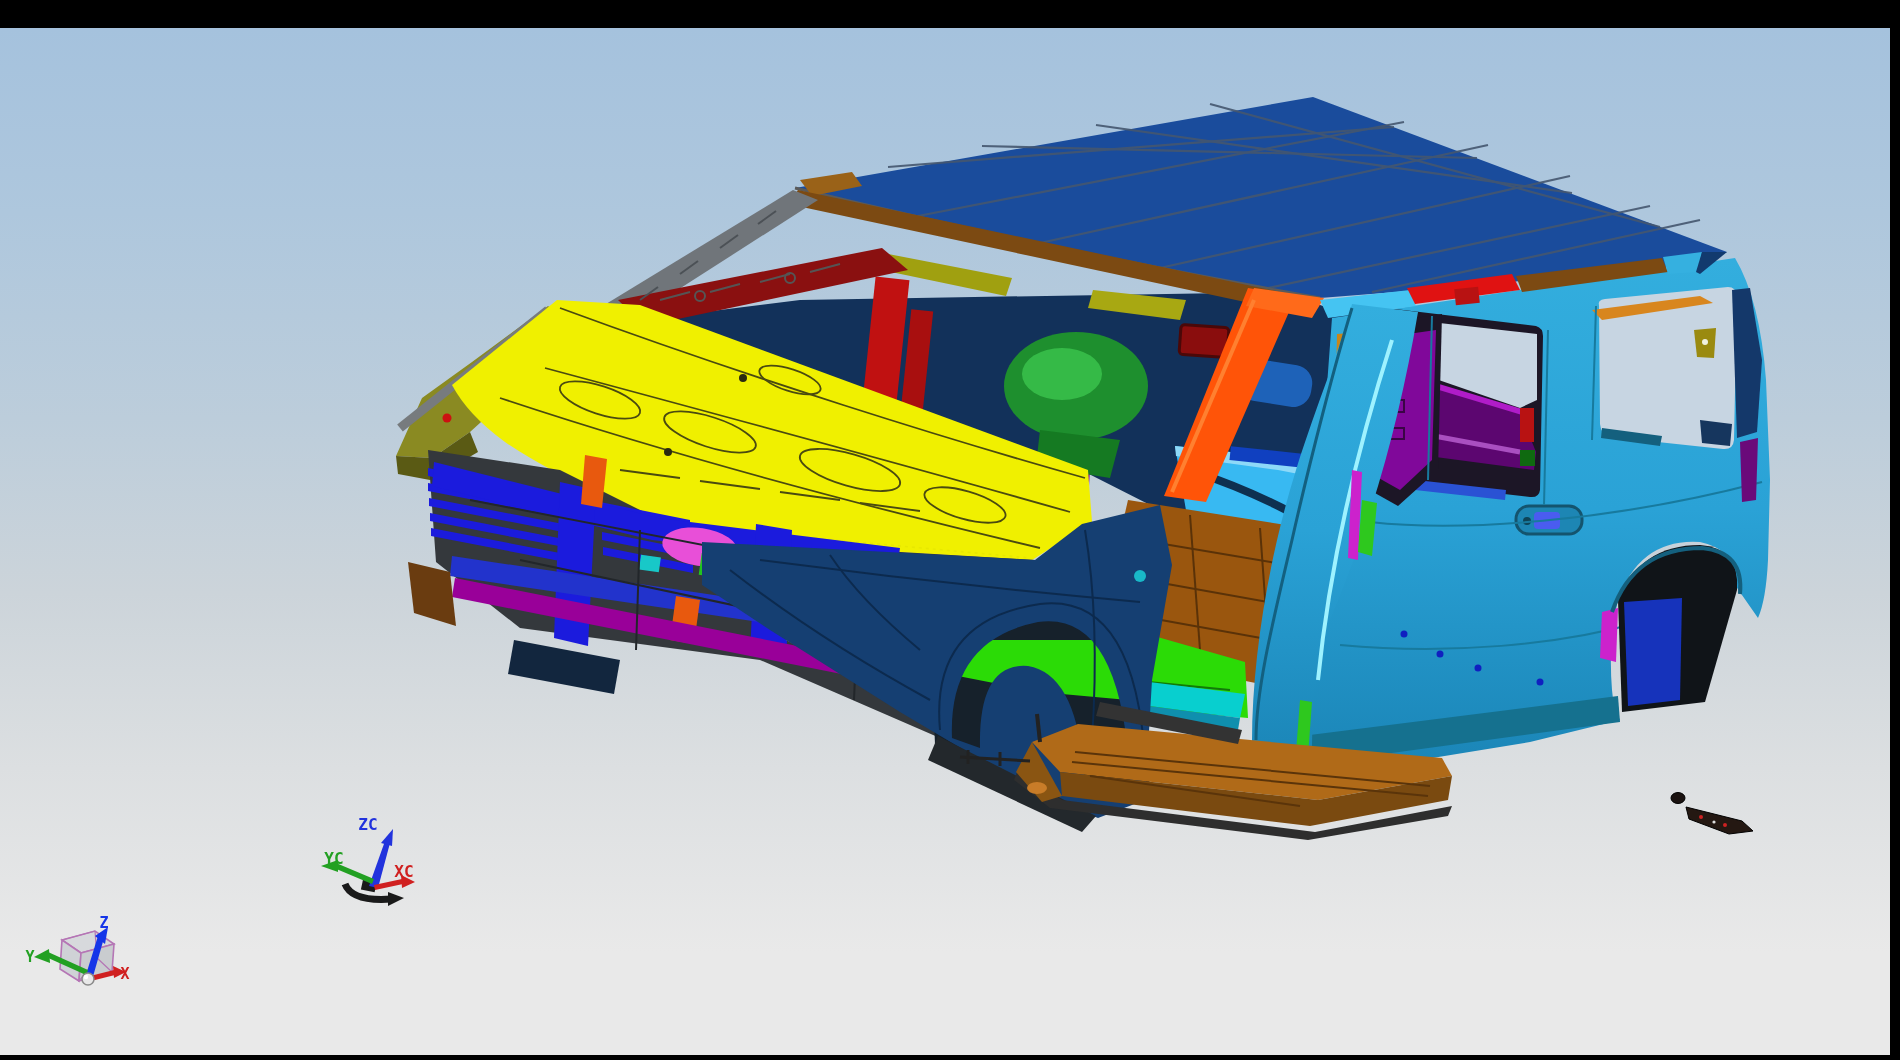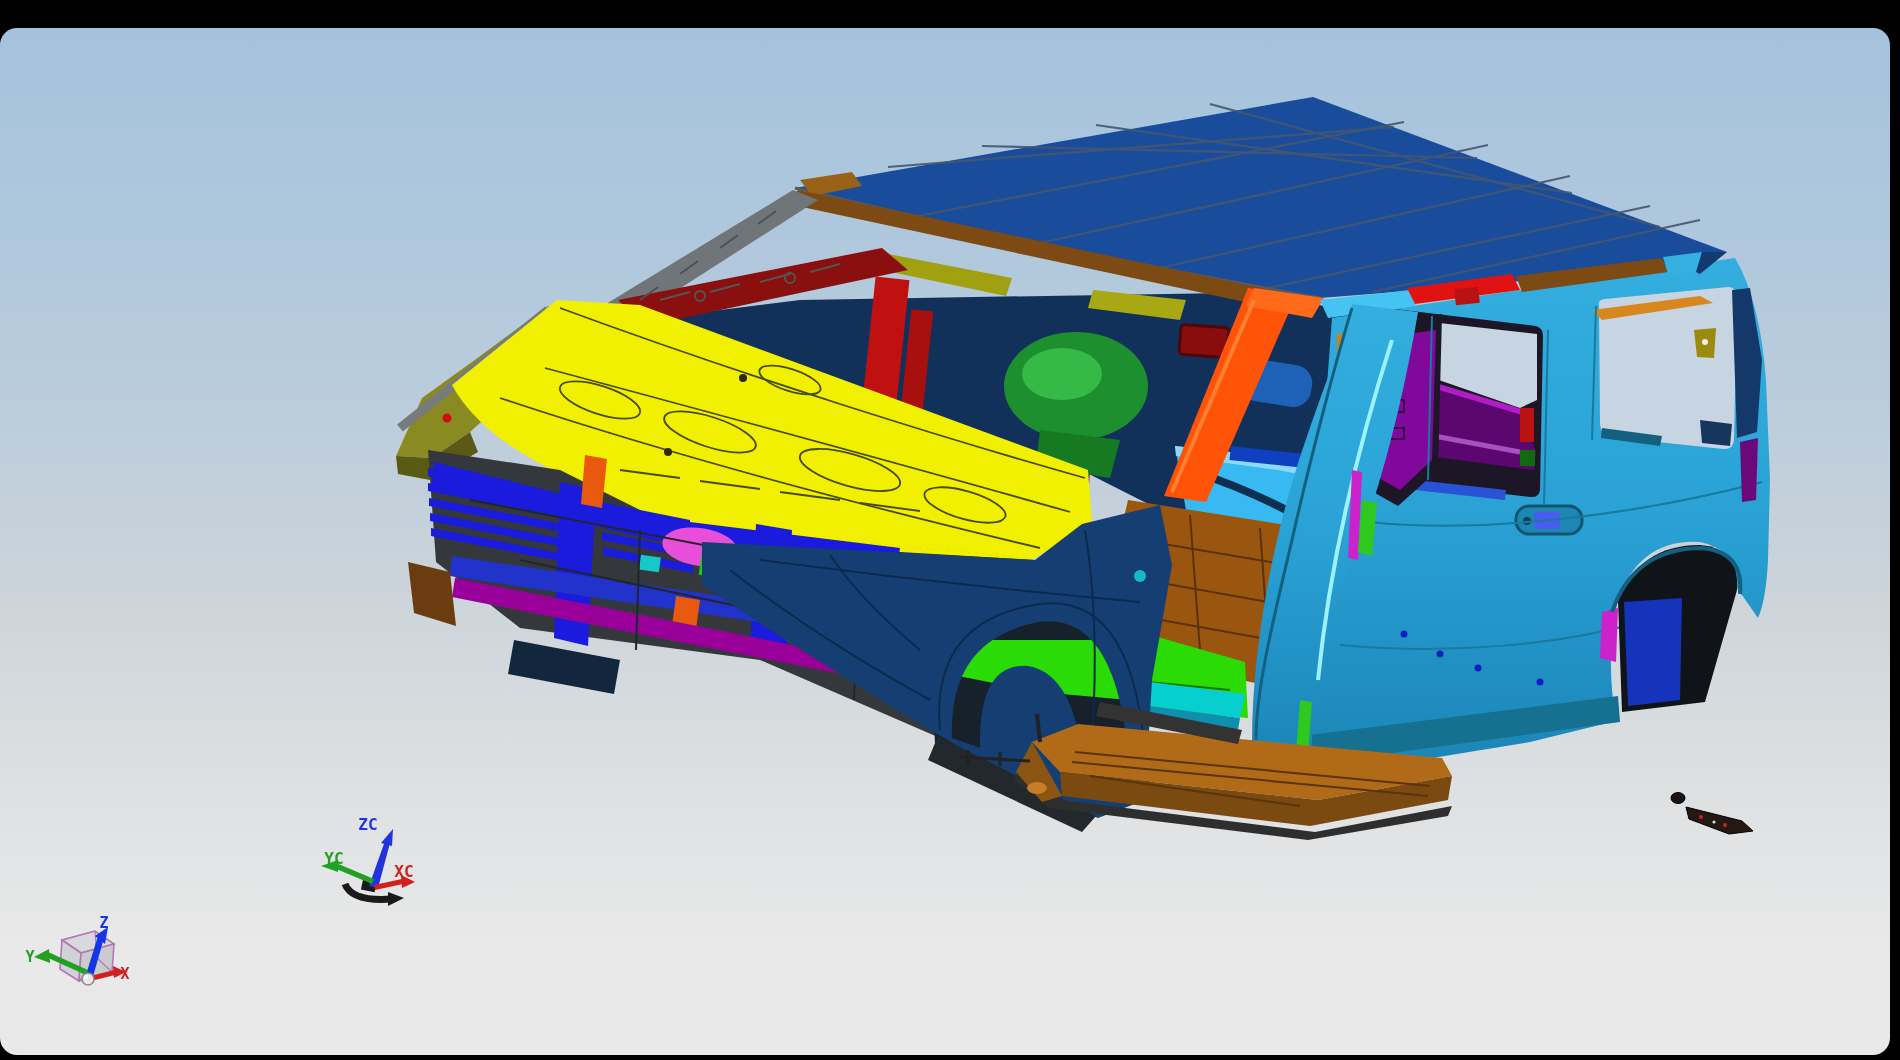--- a/index.html
+++ b/index.html
@@ -2,21 +2,21 @@
 <html style="--chrome: #000000; --bg-top: #a5c2dd; --bg-mid: #ccd4da; --bg-bottom: #e9e9e9; --sky-through: #c7d5e2; --roof: #1a4c9c; --roof-line: #45576f; --rail-brown: #7c4a12; --rail-brown-light: #9a6218; --header-red: #8a1010; --pillar-gray: #70757a; --hood: #f0f000; --hood-line: #4a4a10; --olive: #8a8a22; --fender: #153f72; --fender-line: #0c2a4e; --fascia: #34383c; --grille-blue: #1b1bdd; --cross-magenta: #990099; --engine-pink: #e84fd8; --engine-orange: #e8590e; --engine-red: #9a1d12; --engine-green: #22c41e; --engine-cyan: #18c8c8; --engine-yellow: #e8e800; --hitch-navy: #12263e; --bumper-brown: #6a3c10; --side-teal: #2aa2d6; --side-teal-dark: #1b86b8; --pillar-orange: #ff5408; --strip-cyan: #45c4f2; --strip-red: #e01212; --dpillar-cyan: #35b0e0; --dpillar-navy: #14386a; --interior-navy: #12315a; --interior-dark: #1c1626; --interior-purple: #80089a; --interior-purple-deep: #5c0670; --interior-magenta: #c41ac4; --ochre: #c8861a; --floor-skyblue: #38b9f2; --floor-brown: #9a560e; --floor-brown-line: #5a3208; --floor-green: #2bdb06; --floor-green-line: #127a08; --sill-cyan: #08cfcf; --seat-green: #1e8f2e; --seat-green-light: #3ec850; --drive-blue: #1e62b8; --step-top: #b06a18; --step-side: #7a4a10; --step-dark: #2e2e2e; --arch-blue: #1633bb; --glyph-dark: #1a1a1a; --axis-z: #2233dd; --axis-y: #22a022; --axis-x: #d02020; --cube-edge: #b06ab0; --cube-face: #d6d8db; --sphere: #e8e8e8;"><head>
 <meta charset="utf-8">
 <style>
   html,body{margin:0;padding:0;background:#000;width:1900px;height:1060px;overflow:hidden;
     font-family:"DejaVu Sans", "Liberation Sans", sans-serif;}
   #stage{position:absolute;left:0;top:0;width:1900px;height:1060px;background:var(--chrome);}
   #chrome-top{position:absolute;left:0;top:0;width:1900px;height:28px;background:var(--chrome);}
   #chrome-right{position:absolute;left:1890px;top:0;width:10px;height:1060px;background:var(--chrome);}
   #chrome-bottom{position:absolute;left:0;top:1055px;width:1900px;height:5px;background:var(--chrome);}
   #viewport{position:absolute;left:0;top:28px;width:1890px;height:1027px;
-    background:linear-gradient(to bottom,var(--bg-top) 0%, #aec7dd 18%, #bccddb 38%, var(--bg-mid) 55%, #dcdfe1 72%, var(--bg-bottom) 90%, var(--bg-bottom) 100%);border-radius:17px;}
+    background:linear-gradient(to bottom,var(--bg-top) 0%, #aec7dd 18%, #bccddb 38%, var(--bg-mid) 55%, #dcdfe1 72%, var(--bg-bottom) 90%, var(--bg-bottom) 100%);}
   svg{display:block}
   .axis-label{font-family:"DejaVu Sans Mono","Liberation Mono",monospace;font-size:16px;font-weight:bold;}
   .axis-label-sm{font-family:"DejaVu Sans Mono","Liberation Mono",monospace;font-size:15px;font-weight:bold;}
 </style>
 </head>
 <body>
 
 <div id="stage">
   <div id="chrome-top"></div>
   <div id="viewport">

